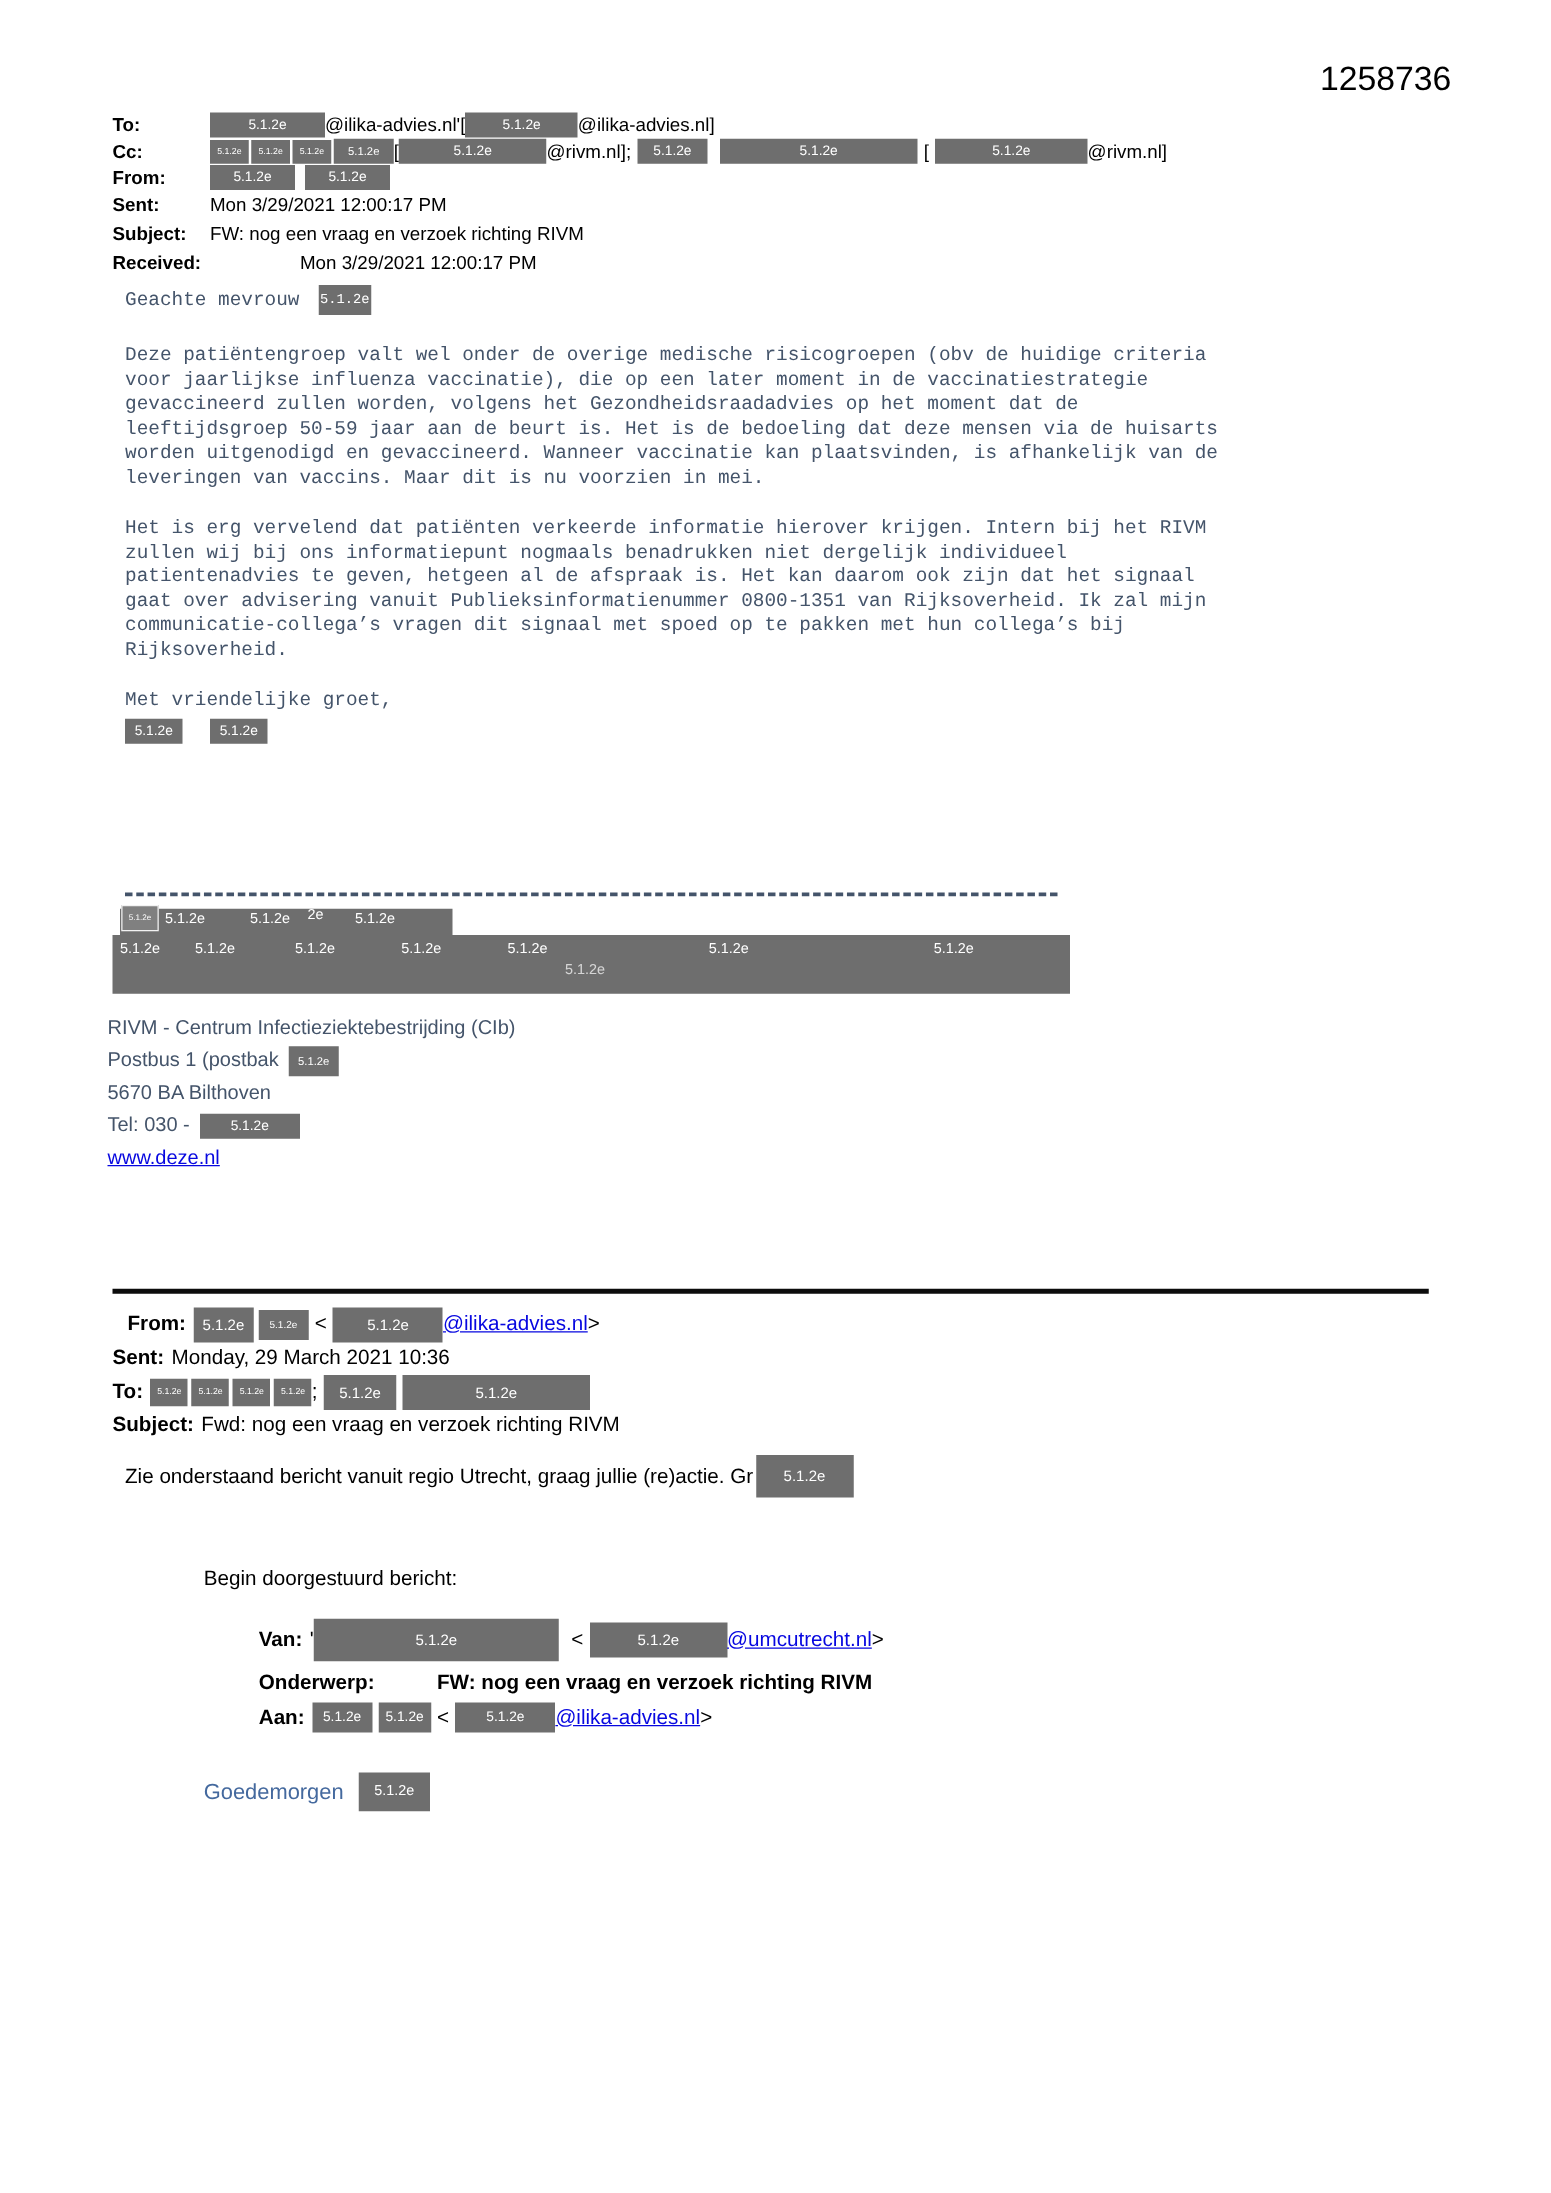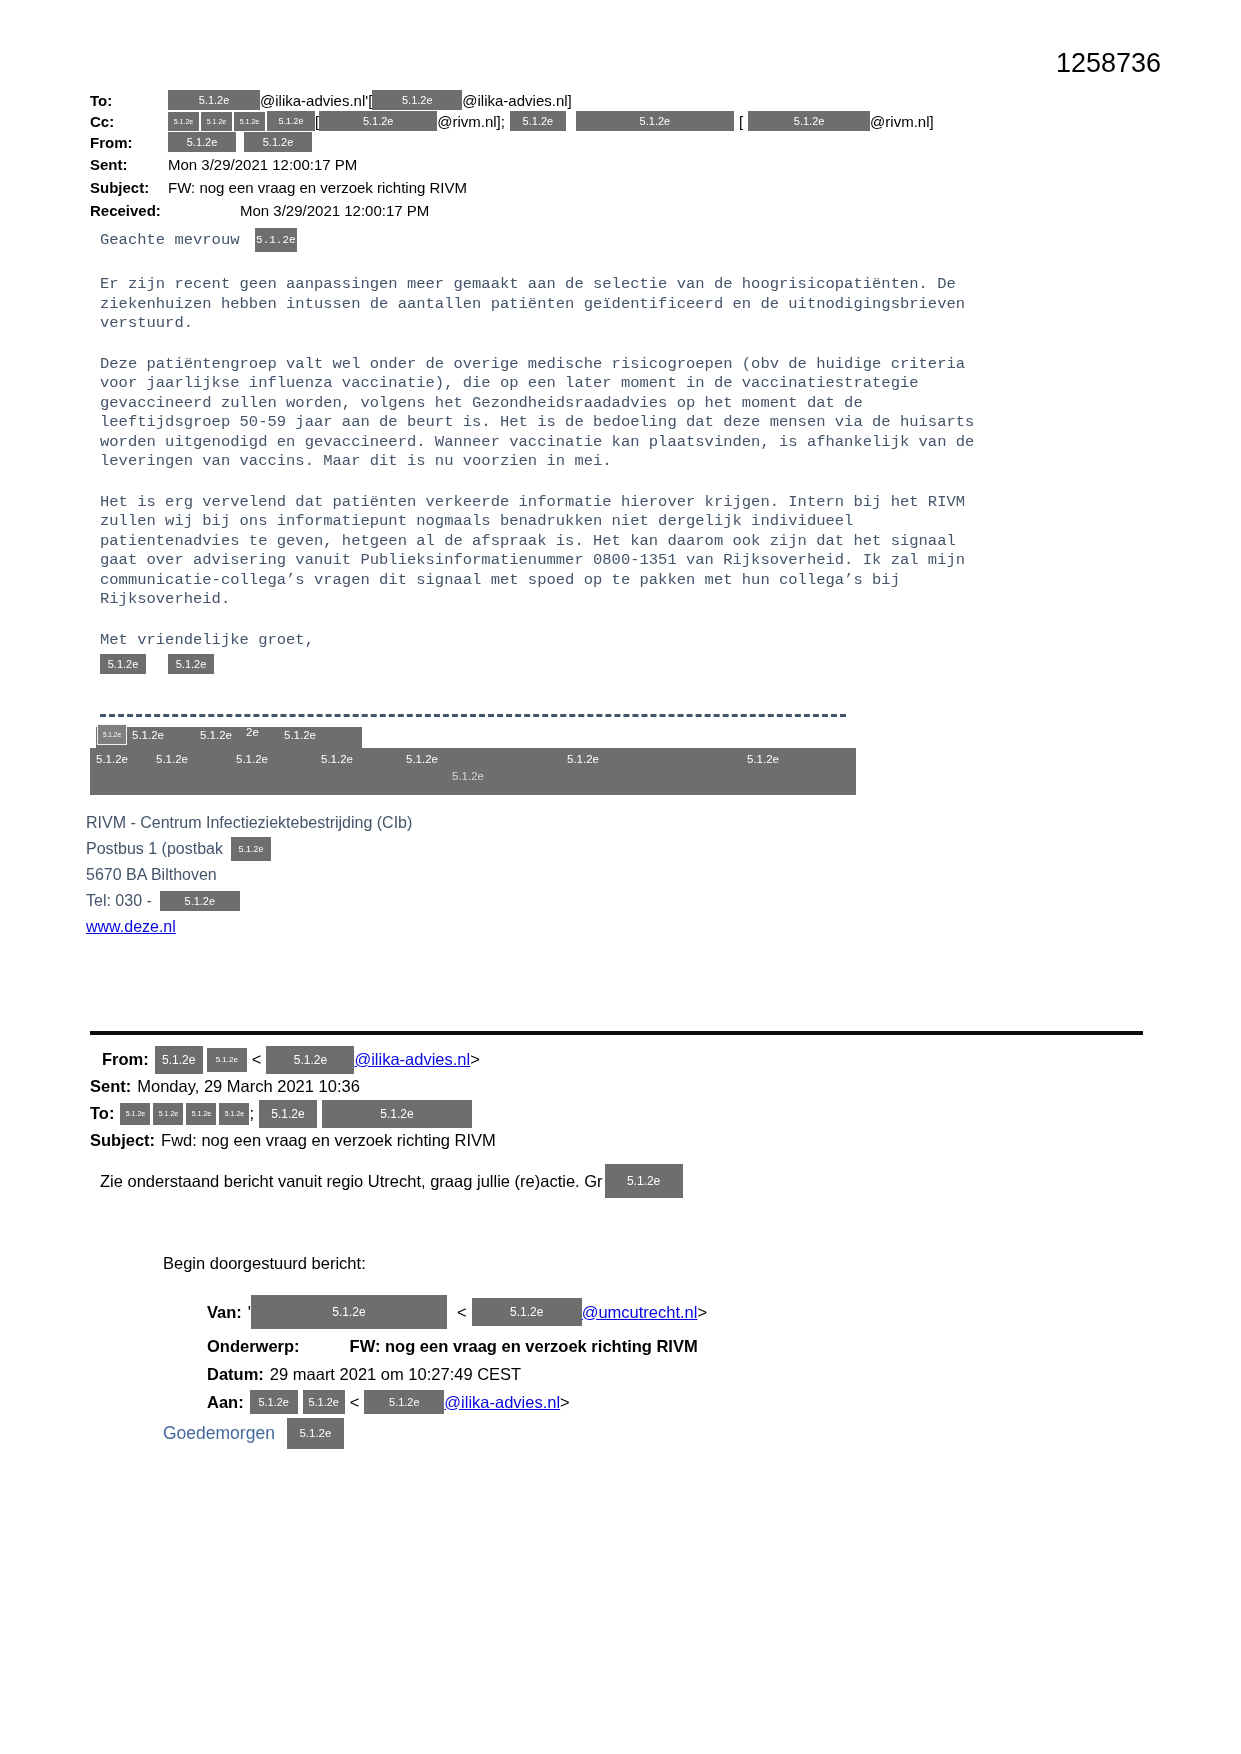--- a/index.html
+++ b/index.html
@@ -122,21 +122,20 @@
       <span class="hlabel">Received:</span>
       <span style="margin-left:72px">Mon 3/29/2021 12:00:17 PM</span>
     </div>
   </div>
 
   <div class="e1-body">
     <p style="margin-bottom:23px">
       <span>Geachte mevrouw</span>
       <span class="rbox h24" style="width:42px;margin-left:6px">5.1.2e</span>
     </p>
-    <p>Er zijn recent geen aanpassingen meer gemaakt aan de selectie van de hoogrisicopatiënten. De ziekenhuizen hebben intussen de aantallen patiënten geïdentificeerd en de uitnodigingsbrieven verstuurd.</p>
     <p>Deze patiëntengroep valt wel onder de overige medische risicogroepen (obv de huidige criteria voor jaarlijkse influenza vaccinatie), die op een later moment in de vaccinatiestrategie gevaccineerd zullen worden, volgens het Gezondheidsraadadvies op het moment dat de leeftijdsgroep 50-59 jaar aan de beurt is. Het is de bedoeling dat deze mensen  via de huisarts worden uitgenodigd en gevaccineerd. Wanneer vaccinatie kan plaatsvinden, is afhankelijk van de leveringen van vaccins. Maar dit is nu voorzien in mei.</p>
     <p>Het is erg vervelend dat patiënten verkeerde informatie hierover krijgen. Intern bij het RIVM zullen wij bij ons informatiepunt nogmaals benadrukken niet dergelijk individueel patientenadvies te geven, hetgeen al de afspraak is. Het kan daarom ook zijn dat het signaal gaat over advisering vanuit Publieksinformatienummer 0800-1351 van Rijksoverheid. Ik zal mijn communicatie-collega’s vragen dit signaal met spoed op te pakken met hun collega’s bij Rijksoverheid.</p>
     <p style="margin-bottom:2px">Met vriendelijke groet,</p>
     <div class="sig-redact-row">
       <span class="rbox" style="width:46px">5.1.2e</span>
       <span class="rbox" style="width:46px">5.1.2e</span>
     </div>
   </div>
 
   <div class="dashed-sep"></div>
@@ -229,24 +228,20 @@
       <span class="gap"></span>
       <span class="rbox h28" style="width:110px">5.1.2e</span>
       <a href="#" class="doclink">@umcutrecht.nl</a>
       <span>&gt;</span>
     </div>
     <div class="e3row">
       <b>Onderwerp:</b>
       <b>FW: nog een vraag en verzoek richting RIVM</b>
     </div>
     <div class="e3row">
-      <b>Datum:</b>
-      <span>29 maart 2021 om 10:27:49 CEST</span>
-    </div>
-    <div class="e3row">
       <b>Aan:</b>
       <span class="rbox h24" style="width:48px;margin-right:5px;font-size:11px">5.1.2e</span>
       <span class="rbox h24" style="width:42px;font-size:11px">5.1.2e</span>
       <span class="gap"></span>
       <span>&lt;</span>
       <span class="gap"></span>
       <span class="rbox h24" style="width:80px;font-size:11px">5.1.2e</span>
       <a href="#" class="doclink">@ilika-advies.nl</a>
       <span>&gt;</span>
     </div>

